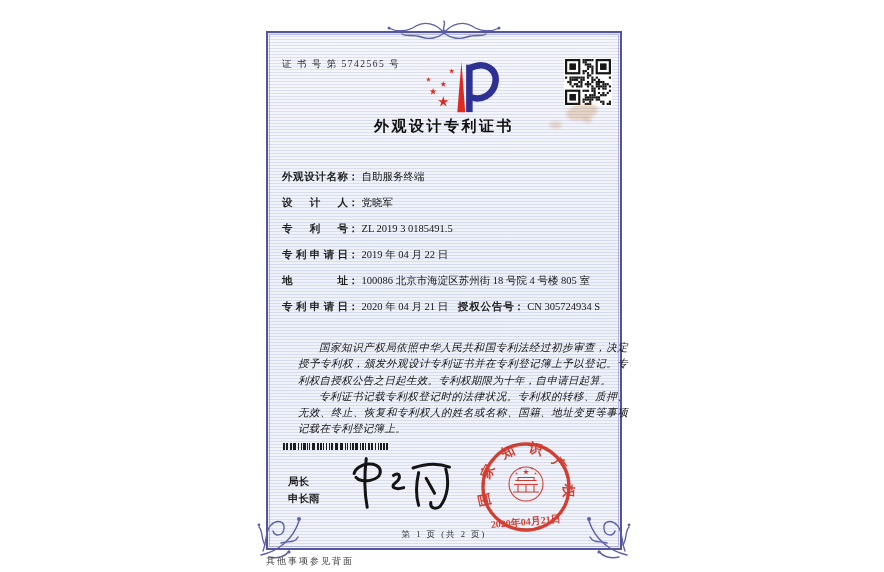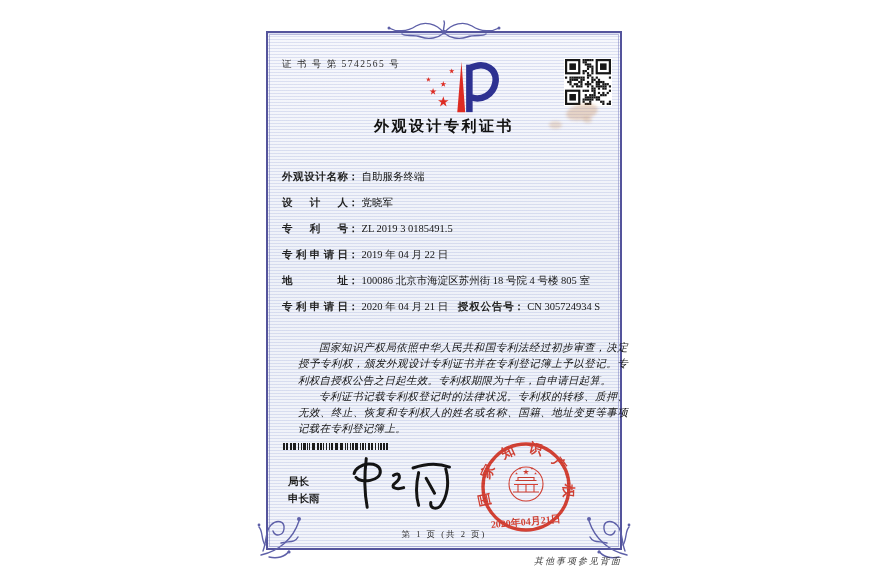--- a/index.html
+++ b/index.html
@@ -52,21 +52,21 @@
   .signature{position:absolute;left:72px;top:420px;width:118px;height:58px;}
   .signature path{stroke:#141414;stroke-width:3.2;fill:none;stroke-linecap:round;stroke-linejoin:round;}
 
   .seal{position:absolute;left:210px;top:406px;width:96px;height:96px;mix-blend-mode:multiply;opacity:0.93;}
   .seal svg{overflow:visible;}
   .s-red{stroke:var(--seal-red);} .s-fill{fill:var(--seal-red);}
   .seal-org{font-size:13.5px;font-weight:bold;fill:var(--seal-red);letter-spacing:1px;}
   .seal-date{font-size:10px;fill:var(--seal-red);font-weight:600;}
 
   .page-footer{position:absolute;left:0;top:496px;width:100%;text-align:center;font-size:8.5px;letter-spacing:2px;color:#2c2c2c;}
-  .back-note{position:absolute;left:266px;top:555px;width:356px;text-align:right;font-size:9px;letter-spacing:2px;color:#3a3a3a;font-style:italic;}
+  .back-note{position:absolute;left:266px;top:555px;width:356px;text-align:left;font-size:9px;letter-spacing:2px;color:#3a3a3a;}
 
   .orn path{stroke:var(--ornament);fill:none;stroke-width:1.4;stroke-linecap:round;}
   .orn circle{fill:var(--ornament);}
 
   .logo .p-stroke{stroke:var(--logo-blue);fill:none;}
   .logo .spike{fill:var(--logo-red);}
   .logo .lstar{fill:var(--logo-red);}
 
   #qr-rand rect, .finder-d{fill:#161616;} .finder-w{fill:#ffffff;}
   #bar-rand rect{fill:#1d1d1d;}

